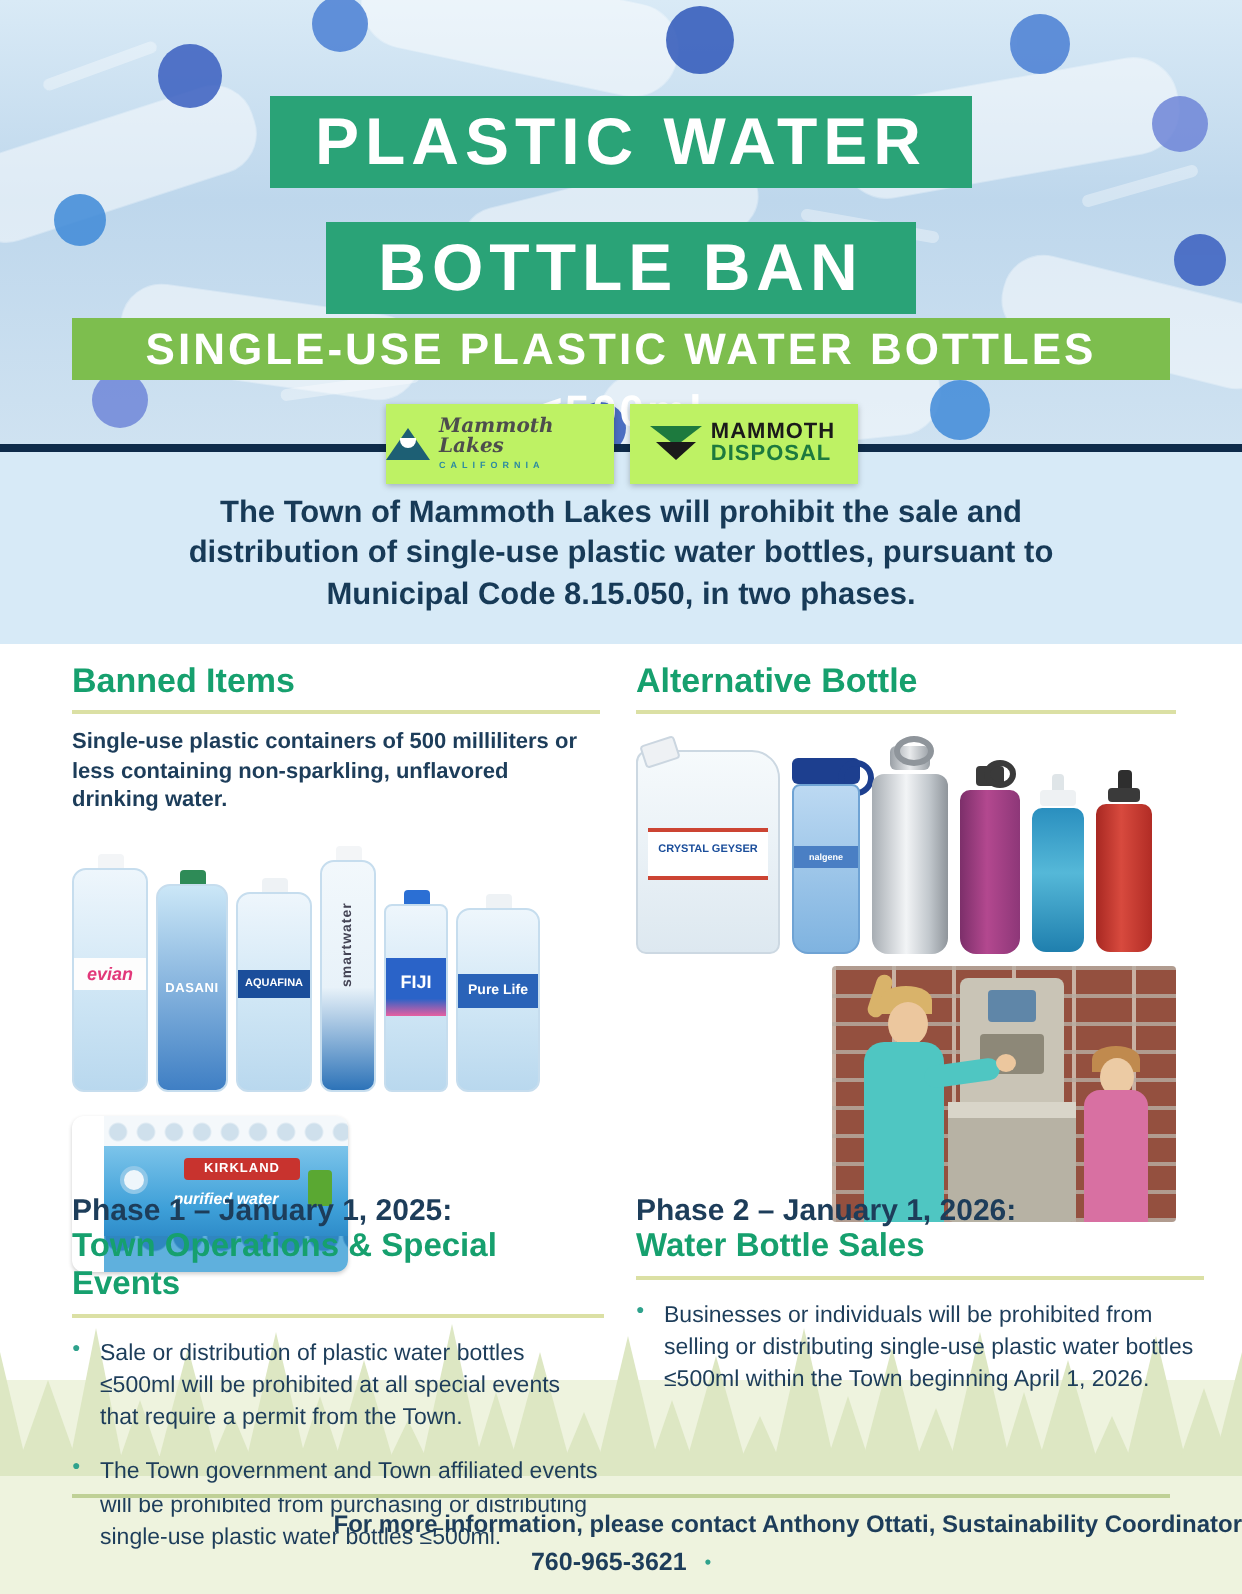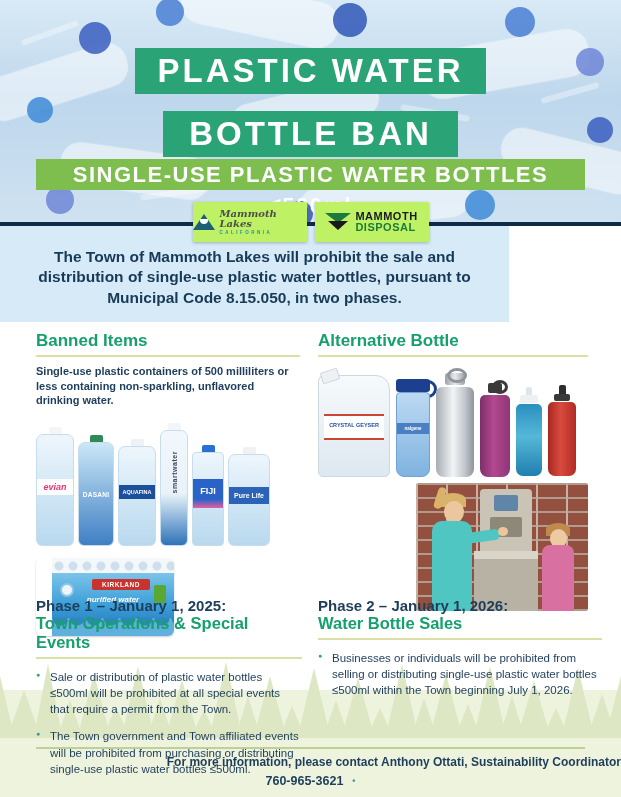--- a/index.html
+++ b/index.html
@@ -35,21 +35,21 @@
   .mammoth-ic { position:relative; width:26px; height:18px; }
   .mammoth-ic .g { position:absolute; left:0; top:0; width:0; height:0;
       border-left:13px solid transparent; border-right:13px solid transparent; border-top:10px solid #1d7a3e; }
   .mammoth-ic .b { position:absolute; left:3px; top:8px; width:0; height:0;
       border-left:10px solid transparent; border-right:10px solid transparent; border-top:9px solid #1a1a1a; }
   .disp-text { line-height:1; }
   .disp-l1 { font-size:11px; font-weight:800; color:#1a1a1a; letter-spacing:.5px; }
   .disp-l2 { font-size:11px; font-weight:800; color:#1d7a3e; letter-spacing:.5px; }
 
   
-  .intro { position:absolute; left:0; top:226px; width:509px; height:96px; background:#d7eaf7; z-index:1; }
+  .intro { position:absolute; left:0; top:226px; width:621px; height:96px; background:#d7eaf7; z-index:1; }
   .intro-text { width:478px; margin:21px auto 0; text-align:center; color:#173a57; font-weight:700;
                 font-size:15.5px; line-height:1.32; }
 
   
   .col-heading { font-size:17px; font-weight:800; color:#16a06e; padding-bottom:4px;
                  border-bottom:2px solid #dbe0a4; }
   .left-col  { position:absolute; left:36px;  top:331px; width:264px; z-index:2; }
   .right-col { position:absolute; left:318px; top:331px; width:270px; z-index:2; }
   .banned-desc { margin-top:7px; font-size:11px; font-weight:700; color:#1d3d5a; line-height:1.32; }
 
@@ -394,21 +394,21 @@
     <div class="phase-title">Town Operations &amp; Special Events</div>
     <div class="bullets">
       <div class="bullet">Sale or distribution of plastic water bottles ≤500ml will be prohibited at all special events that require a permit from the Town.</div>
       <div class="bullet">The Town government and Town affiliated events will be prohibited from purchasing or distributing single-use plastic water bottles ≤500ml.</div>
     </div>
   </div>
   <div class="phase phase-2">
     <div class="phase-date">Phase 2 – January 1, 2026:</div>
     <div class="phase-title">Water Bottle Sales</div>
     <div class="bullets">
-      <div class="bullet">Businesses or individuals will be prohibited from selling or distributing single-use plastic water bottles ≤500ml within the Town beginning July 1, 2026.</div>
+      <div class="bullet">Businesses or individuals will be prohibited from selling or distributing single-use plastic water bottles ≤500ml within the Town beginning April 1, 2026.</div>
     </div>
   </div>
 
   <div class="footer-rule"></div>
   <div class="footer-text">
     <div class="footer-l1">For more information, please contact Anthony Ottati, Sustainability Coordinator</div>
     <div class="footer-l2">
       <span>760-965-3621</span>
       <span class="footer-sep">•</span>
     </div>

